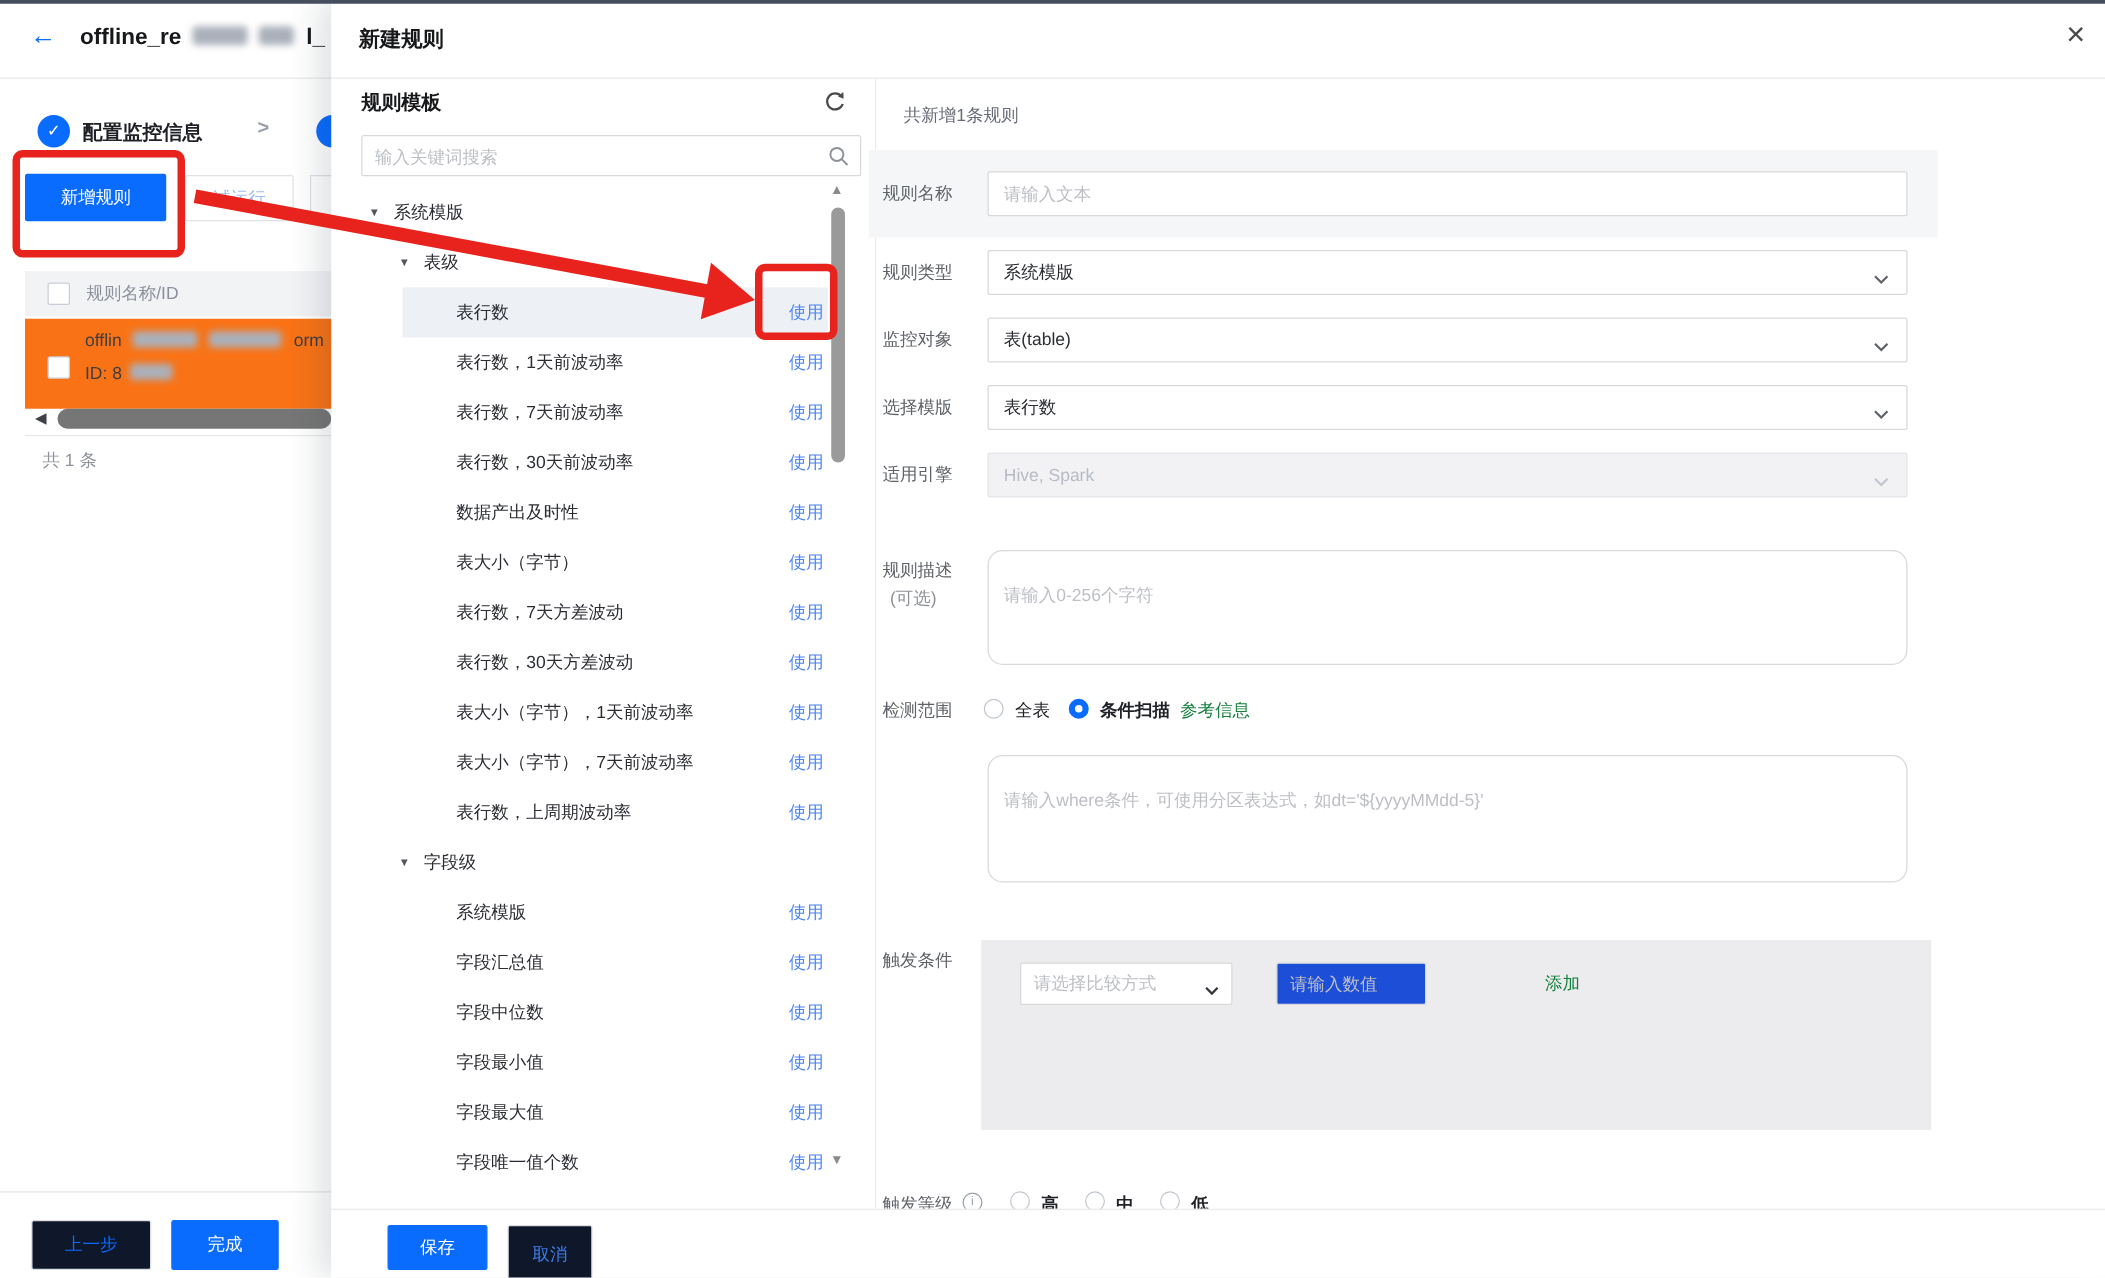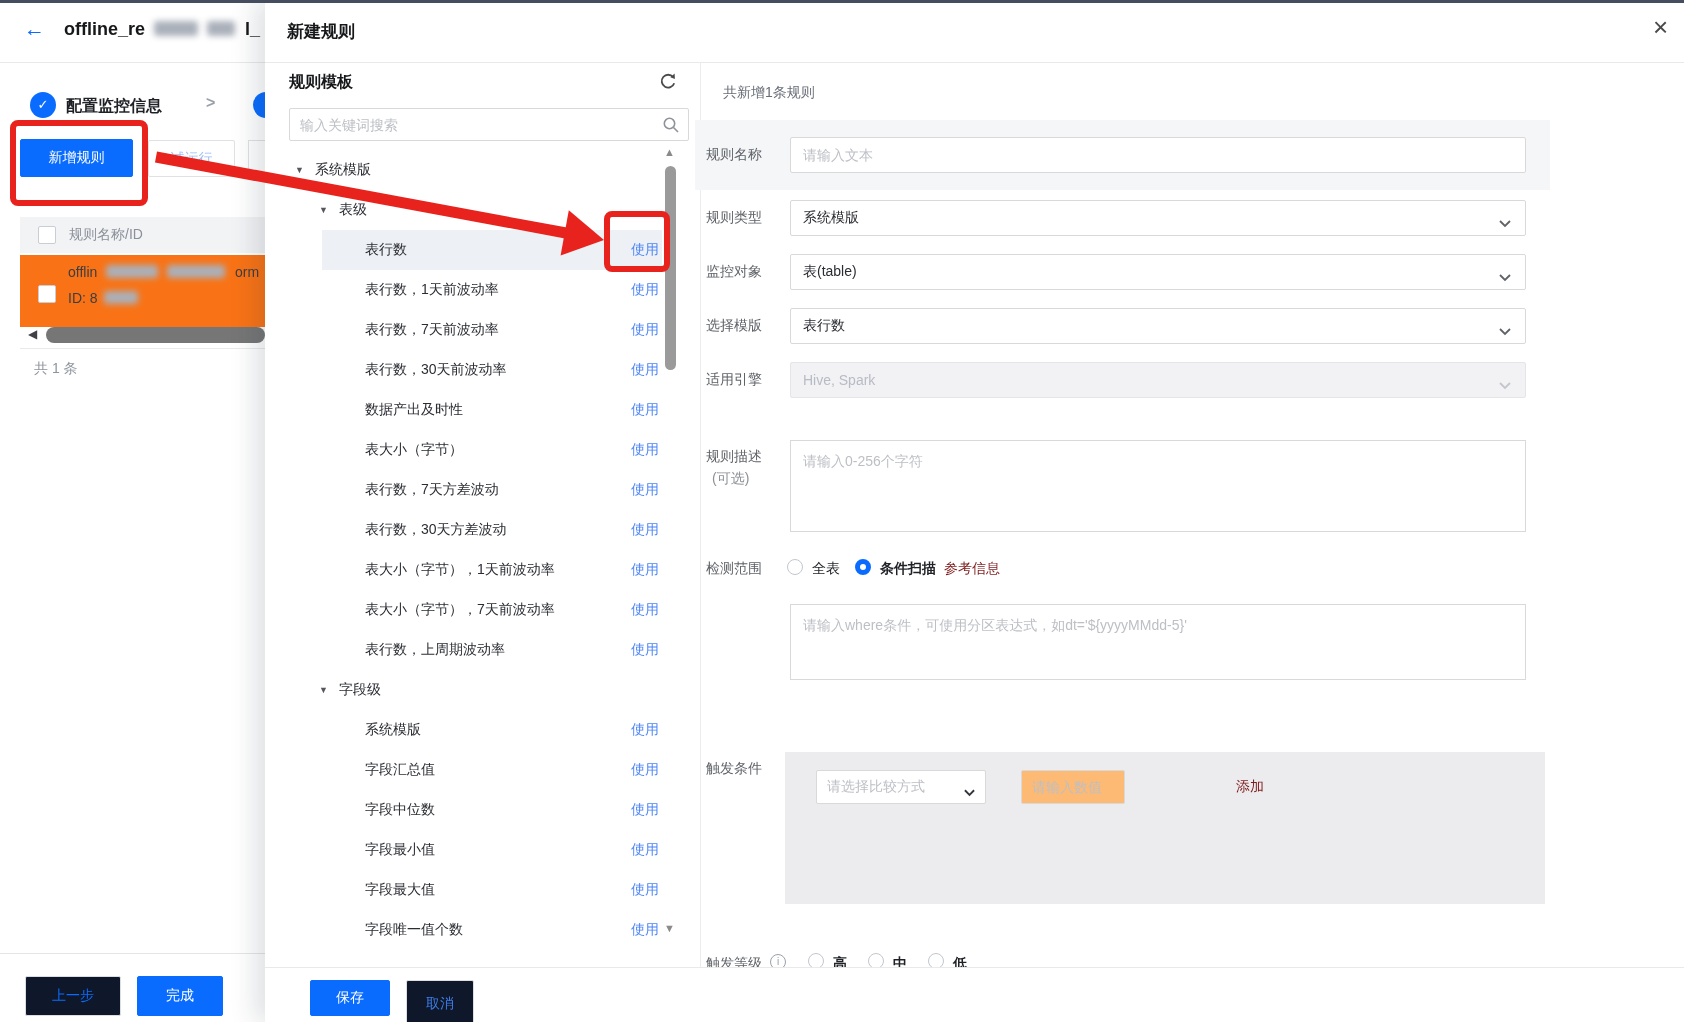--- a/index.html
+++ b/index.html
@@ -85,32 +85,32 @@
   .form-counter { left:458px; top:84px; font-size:14px; color:#676c76; }
   .band1 { left:430px; top:120px; width:855px; height:70px; background:#f5f6f8; }
   .flabel { font-size:14px; color:#5f6368; }
   .finput, .fselect { width:736px; height:36px; border:1px solid #d9d9d9; border-radius:2px; background:#fff; }
   .finput input { width:100%; height:34px; border:none; outline:none; padding:0 12px; font-size:14px;
                   font-family:inherit; color:#262626; background:transparent; }
   .finput input::placeholder, .ftextarea::placeholder { color:#bdbfc5; }
   .fselect { display:flex; align-items:center; padding:0 12px; cursor:pointer; color:#2b2d33; }
   .fselect .chev { position:absolute; right:14px; top:14px; }
   .fselect.disabled { background:#f2f2f5; border-color:#e4e4e9; color:#b7bbc4; cursor:not-allowed; }
-  .ftextarea { width:736px; border:1px solid #d9d9d9; border-radius:0; padding:12px 12px; font-size:14px;
+  .ftextarea { width:736px; border:1px solid #d9d9d9; border-radius:12px; padding:27px 12px; font-size:14px;
                font-family:inherit; color:#262626; resize:none; outline:none; background:#fff; }
   .radio { width:16px; height:16px; border-radius:50%; border:1px solid #c2c7cf; background:#fff; cursor:pointer; }
   .radio.checked { border:5px solid #0a6cff; }
   .rlabel { font-size:14px; color:#1f2126; }
-  .blue-link { font-size:14px; color:#7f1d1d; cursor:pointer; text-decoration:none; }
+  .blue-link { font-size:14px; color:#15803d; cursor:pointer; text-decoration:none; }
   .trigger-panel { left:520px; top:752px; width:760px; height:152px; background:#ececee; }
   .cmp-select { position:absolute; left:31px; top:18px; width:170px; height:34px; background:#fff;
                 border:1px solid #d9d9d9; border-radius:2px; display:flex; align-items:center;
                 padding:0 10px; color:#bdbfc5; font-size:14px; cursor:pointer; }
   .cmp-select .chev { position:absolute; right:10px; top:13px; }
-  .num-input { position:absolute; left:236px; top:18px; width:104px; height:34px; background:#fdba74;
+  .num-input { position:absolute; left:236px; top:18px; width:120px; height:34px; background:#1d4ed8;
                border:1px solid #d9d9d9; border-radius:2px; }
   .num-input input { width:100%; height:32px; border:none; outline:none; padding:0 10px; font-size:14px;
                      font-family:inherit; background:transparent; }
   .num-input input::placeholder { color:#bdbfc5; }
   .add-link { position:absolute; left:451px; top:26px; }
 
   .severity-row { z-index:1; }
   .info-circle { width:16px; height:16px; border-radius:50%; border:1px solid #9aa0aa; color:#9aa0aa;
                  font-size:10px; text-align:center; line-height:14px; }
 
@@ -336,21 +336,21 @@
   <div class="abs flabel" style="left:447px; top:470px; color:#8d9095;">(可选)</div>
   <textarea class="abs ftextarea" style="left: 525px; top: 440px; height: 92px;" placeholder="请输入0-256个字符"></textarea>
 
   <div class="abs flabel" style="left:441px; top:560px;">检测范围</div>
   <span class="abs radio" style="left:522px; top:559px;"></span>
   <span class="abs rlabel" style="left:547px; top:560px;">全表</span>
   <span class="abs radio checked" style="left:590px; top:559px;"></span>
   <span class="abs rlabel" style="left:615px; top:560px; font-weight:bold;">条件扫描</span>
   <a class="abs blue-link" style="left:679px; top:560px;">参考信息</a>
 
-  <textarea class="abs ftextarea" style="left: 525px; top: 604px; height: 76px;" placeholder="请输入where条件，可使用分区表达式，如dt='${yyyyMMdd-5}'"></textarea>
+  <textarea class="abs ftextarea" style="left: 525px; top: 604px; height: 102px;" placeholder="请输入where条件，可使用分区表达式，如dt='${yyyyMMdd-5}'"></textarea>
 
   <div class="abs flabel" style="left:441px; top:760px;">触发条件</div>
   <div class="abs trigger-panel">
     <div class="cmp-select">
       <span>请选择比较方式</span>
       <span class="chev">
         <svg width="11" height="8" viewBox="0 0 12 8">
             <polyline points="1,1 6,6 11,1" fill="none" stroke="#33353b" stroke-width="2"></polyline>
           </svg>
       </span>

